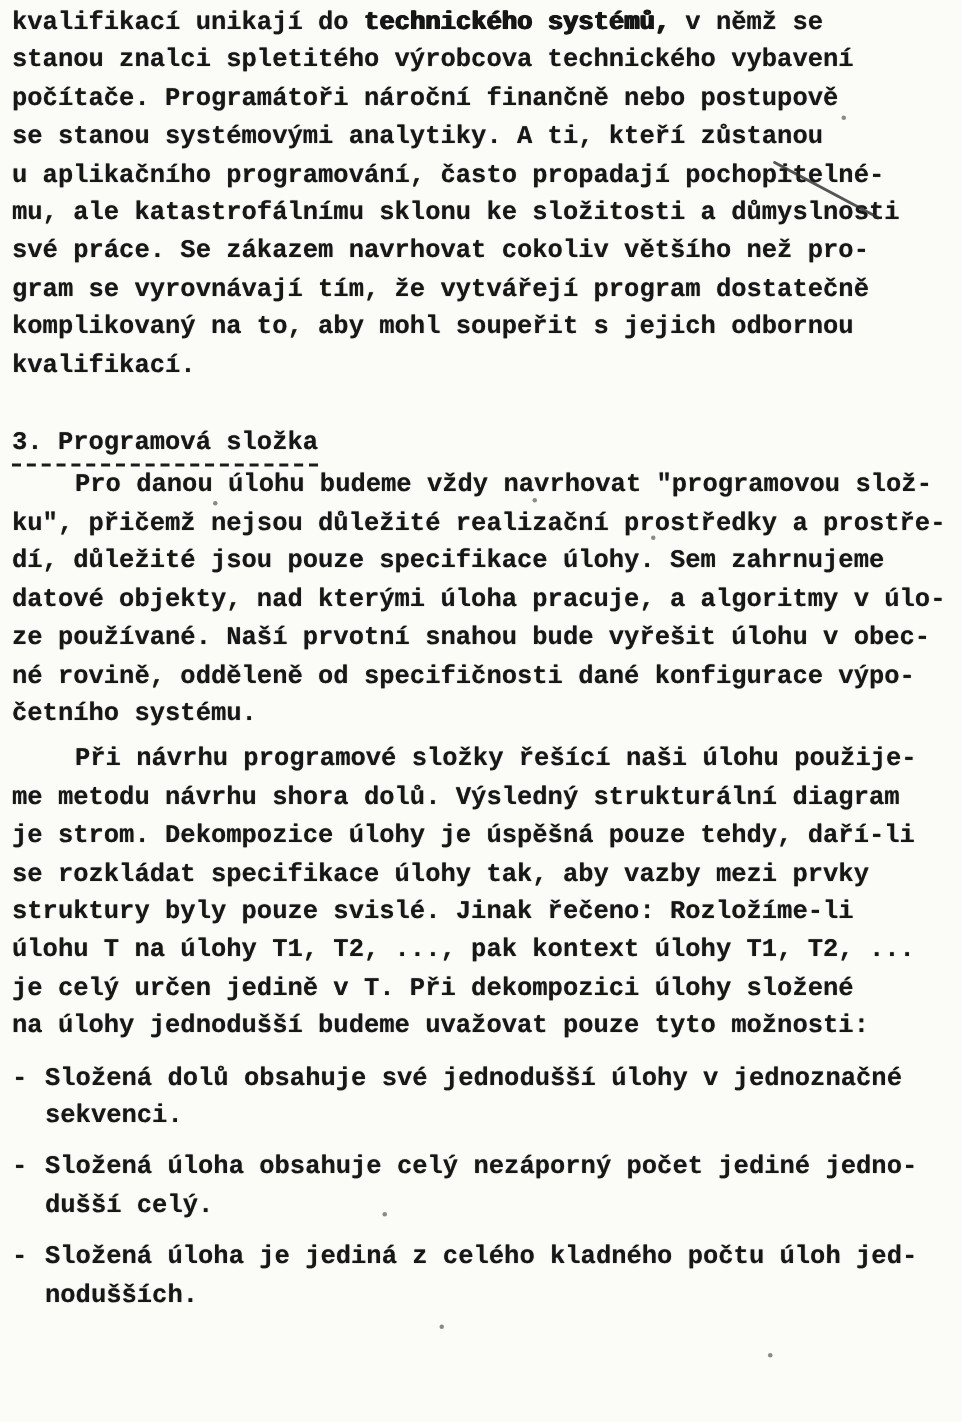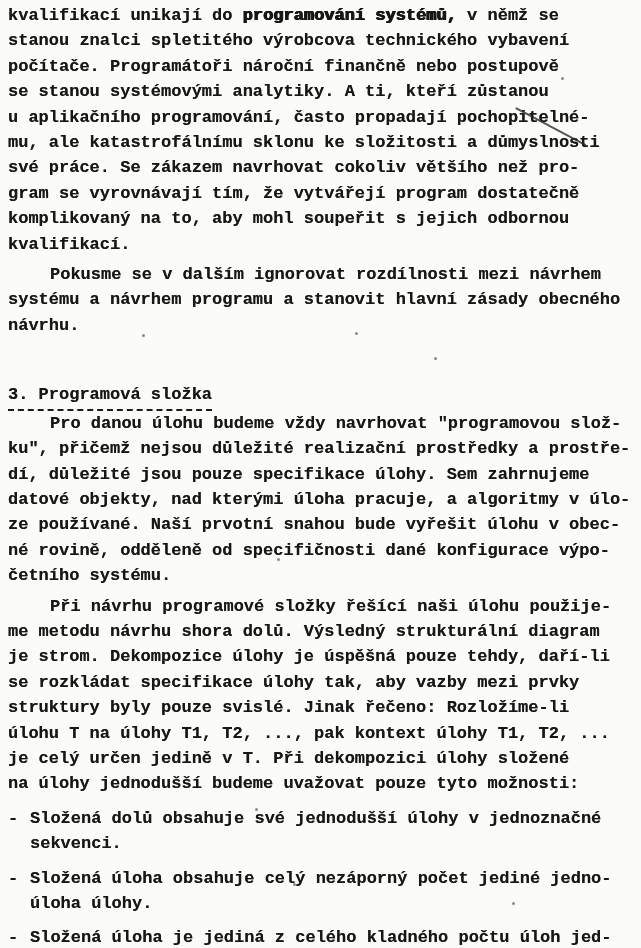--- a/index.html
+++ b/index.html
@@ -15,21 +15,21 @@
     line-height: 25.4px;
     -webkit-font-smoothing: antialiased;
   }
   .page {
     padding: 3px 4px 0 8px;
     text-shadow: 0 0 0.6px rgba(10,10,10,0.65);
   }
   .para { white-space: pre-wrap; margin: 0; }
   .para.indent { text-indent: 42px; }
   .p2 { margin-top: 5px; }
-  .heading-row { margin-top: 44px; white-space: pre; }
+  .heading-row { margin-top: 26px; white-space: pre; }
   .heading-row .u {
     display: inline-block;
     border-bottom: 2.5px dashed #1b1b1b;
     padding-bottom: 1px;
   }
   .p3 { margin-top: 0; }
   .p4 { margin-top: 5px; }
   .xbold {
     text-shadow: 0.7px 0 0 #111, -0.4px 0 0 #111, 0 0 0.6px rgba(10,10,10,0.65);
   }
@@ -52,34 +52,31 @@
     background: #2e2e2e;
     border-radius: 50%;
     opacity: 0.55;
   }
 </style>
 </head>
 <body>
 
 <div class="page">
 
-  <div class="para p1"><span>kvalifikací unikají do </span><span class="xbold">programování systémů,</span><span> v němž se
+  <div class="para p1"><span>kvalifikací unikají do </span><span class="xbold">technického systémů,</span><span> v němž se
 stanou znalci spletitého výrobcova technického vybavení
 počítače. Programátoři nároční finančně nebo postupově
 se stanou systémovými analytiky. A ti, kteří zůstanou
 u aplikačního programování, často propadají pochopitelné-
 mu, ale katastrofálnímu sklonu ke složitosti a důmyslnosti
 své práce. Se zákazem navrhovat cokoliv většího než pro-
 gram se vyrovnávají tím, že vytvářejí program dostatečně
 komplikovaný na to, aby mohl soupeřit s jejich odbornou
 kvalifikací.</span></div>
 
-  <div class="para indent p2">Pokusme se v dalším ignorovat rozdílnosti mezi návrhem
-systému a návrhem programu a stanovit hlavní zásady obecného
-návrhu.</div>
 
   <div class="heading-row"><span class="u">3. Programová složka</span></div>
 
   <div class="para indent p3">Pro danou úlohu budeme vždy navrhovat "programovou slož-
 ku", přičemž nejsou důležité realizační prostředky a prostře-
 dí, důležité jsou pouze specifikace úlohy. Sem zahrnujeme
 datové objekty, nad kterými úloha pracuje, a algoritmy v úlo-
 ze používané. Naší prvotní snahou bude vyřešit úlohu v obec-
 né rovině, odděleně od specifičnosti dané konfigurace výpo-
 četního systému.</div>
@@ -95,21 +92,21 @@
 
   <div class="bullet">
     <span class="marker">-</span>
     <span class="btext">Složená dolů obsahuje své jednodušší úlohy v jednoznačné
 sekvenci.</span>
   </div>
 
   <div class="bullet">
     <span class="marker">-</span>
     <span class="btext">Složená úloha obsahuje celý nezáporný počet jediné jedno-
-úloha úlohy.</span>
+dušší celý.</span>
   </div>
 
   <div class="bullet">
     <span class="marker">-</span>
     <span class="btext">Složená úloha je jediná z celého kladného počtu úloh jed-
 nodušších.</span>
   </div>
 
 </div>
 

